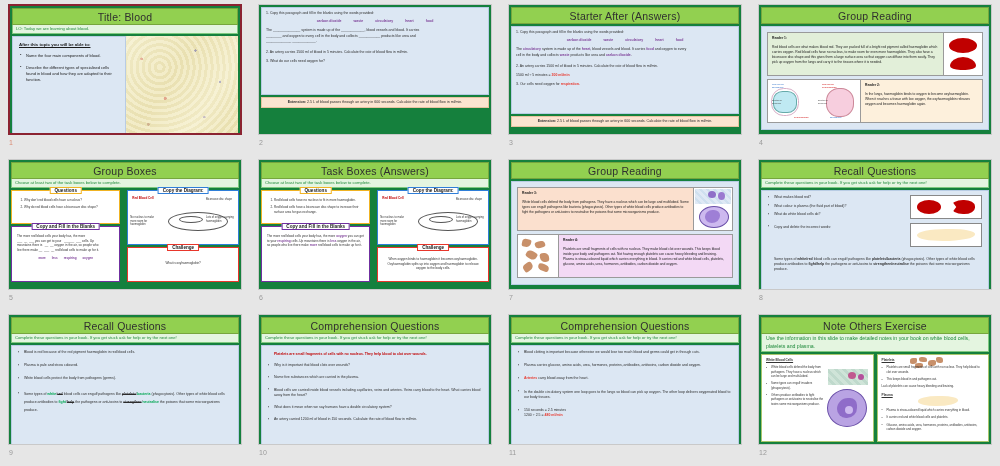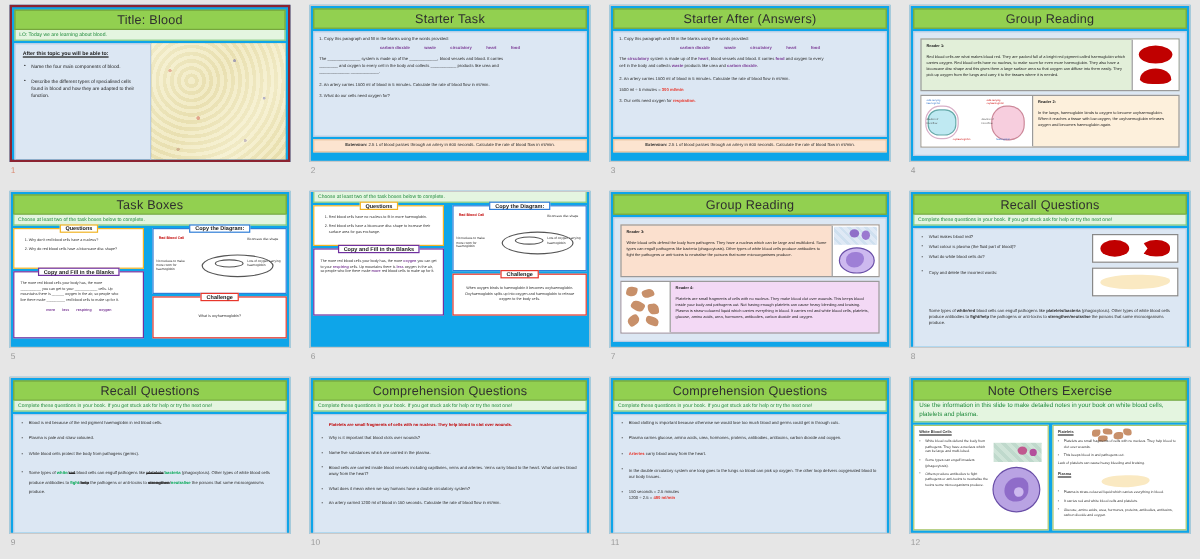--- a/index.html
+++ b/index.html
@@ -12,21 +12,21 @@
   .grid{
     display:grid;
     grid-template-columns:repeat(4,250px);
     grid-template-rows:155px 155px 156px;
     width:1000px;height:466px;
   }
   .cell{position:relative;padding:4px 8px 0 8px;box-sizing:border-box;}
   .slide{
     position:relative;
     width:100%;height:131px;
-    background:#0ea5e9;
+    background:#15803d;
     border:1px solid #c9c9c9;
     box-sizing:border-box;
     overflow:hidden;
   }
   .slide.selected{border:2px solid #8b2331;}
   .slidenum{
     position:absolute;left:9px;top:139px;
     font-size:7px;color:#9a9a9a;
   }
   .cell.selected .slidenum{color:#d98b73;}
@@ -210,21 +210,20 @@
           </ul>
         </div>
         <div class="s1img"></div>
       </div>
     </div>
     <div class="slidenum">1</div>
   </div>
 
   <div class="cell">
     <div class="slide">
-      <div class="title">Starter Task</div>
       <div class="body" style="height:88px">
         <div>1. Copy this paragraph and fill in the blanks using the words provided:</div>
         <div class="wordbank">
           <span>carbon dioxide</span><span>waste</span><span>circulatory</span><span>heart</span><span>food</span>
         </div>
         <div style="margin-top:4px">The ______________ system is made up of the ____________, blood vessels and blood. It carries</div>
         <div>________ and oxygen to every cell in the body and collects ___________ products like urea and</div>
         <div>_____________  ____________.</div>
         <div style="margin-top:6px">2. An artery carries 1500 ml of blood in 5 minutes. Calculate the rate of blood flow in ml/min.</div>
         <div style="margin-top:4px">3. What do our cells need oxygen for?</div>
@@ -294,21 +293,21 @@
             <span>In the lungs, haemoglobin binds to oxygen to become oxyhaemoglobin. When it reaches a tissue with low oxygen, the oxyhaemoglobin releases oxygen and becomes haemoglobin again.</span>
           </div>
         </div>
       </div>
     </div>
     <div class="slidenum">4</div>
   </div>
 
   <div class="cell">
     <div class="slide">
-      <div class="title">Task Boxes</div>
+      <div class="title">Group Boxes</div>
       <div class="lo">Choose at least two of the task boxes below to complete.</div>
       <div class="tb">
         <div class="tbox b-q">
           <div class="tbhead">Questions</div>
           <div class="tbody">
             <ol>
               <li>Why don't red blood cells have a nucleus?</li>
               <li>Why do red blood cells have a biconcave disc shape?</li>
             </ol>
           </div>
@@ -340,20 +339,21 @@
           <div class="tbhead">Challenge</div>
           <div class="tbody" style="text-align:center;padding-top:13px">What is oxyhaemoglobin?</div>
         </div>
       </div>
     </div>
     <div class="slidenum">5</div>
   </div>
 
   <div class="cell">
     <div class="slide">
+      <div class="title">Task Boxes (Answers)</div>
       <div class="lo">Choose at least two of the task boxes below to complete.</div>
       <div class="tb">
         <div class="tbox b-q">
           <div class="tbhead">Questions</div>
           <div class="tbody">
             <ol>
               <li>Red blood cells have no nucleus to fit in more haemoglobin.</li>
               <li>Red blood cells have a biconcave disc shape to increase their surface area for gas exchange.</li>
             </ol>
           </div>

